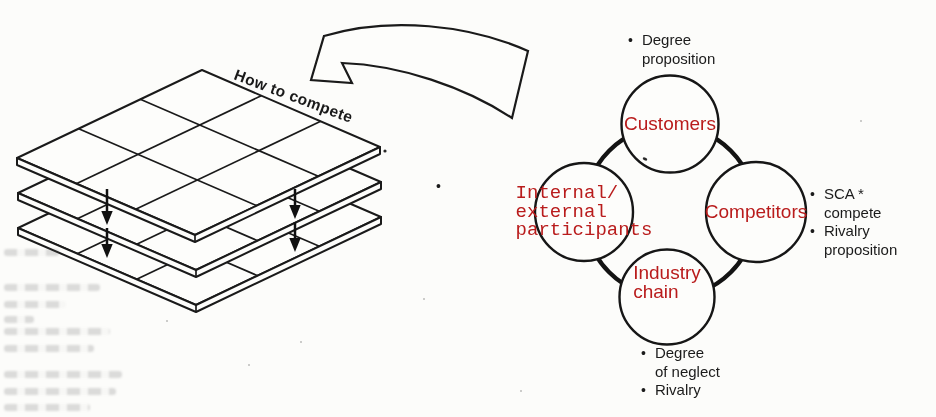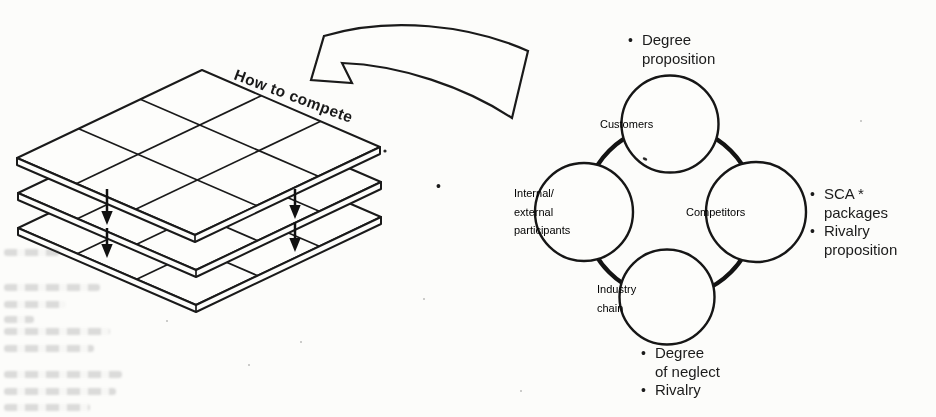--- a/index.html
+++ b/index.html
@@ -22,22 +22,22 @@
   .art .node{fill:#fdfdfb;stroke:#161616;stroke-width:2.4;}
   .art .speck{fill:#2a2a2a;}
 
   .how-label{
     position:absolute;left:238px;top:66px;
     transform:rotate(20.5deg);transform-origin:0 0;
     font-size:15.5px;font-weight:700;letter-spacing:.4px;color:#191919;
     white-space:nowrap;
   }
   .node-label{
-    position:absolute;display:flex;
-    font-size:11px;line-height:18.5px;color:#000000;
+    position:absolute;display:flex;justify-content:center;
+    font-size:19px;line-height:18.5px;color:#b91c1c;
   }
   .node-label span{white-space:pre-line;text-align:left;}
   .node-label.center span{text-align:center;}
   .note{
     position:absolute;display:flex;gap:9px;
     font-size:15px;line-height:18.6px;color:#1b1b1b;
   }
   .note .bullet{flex:0 0 auto;font-size:14px;line-height:18.6px;}
   .note .note-text{white-space:pre-line;}
   .note-stack{position:absolute;display:flex;flex-direction:column;}
@@ -103,41 +103,41 @@
   </svg>
 
   <div class="how-label">How to compete</div>
 
   <div class="node-label center" style="left:600px;top:115px;width:140px;">
     <span>Customers</span>
   </div>
   <div class="node-label center" style="left:686px;top:203px;width:140px;">
     <span>Competitors</span>
   </div>
-  <div class="node-label" style="left:597px;top:280px;width:140px;">
+  <div class="node-label" style="left:597px;top:264px;width:140px;">
     <span>Industry
 chain</span>
   </div>
-  <div class="node-label" style="left:514px;top:184px;width:140px;">
+  <div class="node-label" style="left:514px;top:184px;width:140px;font-family:Liberation Mono, monospace;">
     <span>Internal/
 external
 participants</span>
   </div>
 
   <div class="note" style="left:628px;top:31px;">
     <span class="bullet">•</span>
     <span class="note-text">Degree
 proposition</span>
   </div>
 
   <div class="note-stack" style="left:810px;top:185px;">
     <div class="note">
       <span class="bullet">•</span>
       <span class="note-text">SCA *
-packages</span>
+compete</span>
     </div>
     <div class="note">
       <span class="bullet">•</span>
       <span class="note-text">Rivalry
 proposition</span>
     </div>
   </div>
 
   <div class="note-stack" style="left:641px;top:344px;">
     <div class="note">

